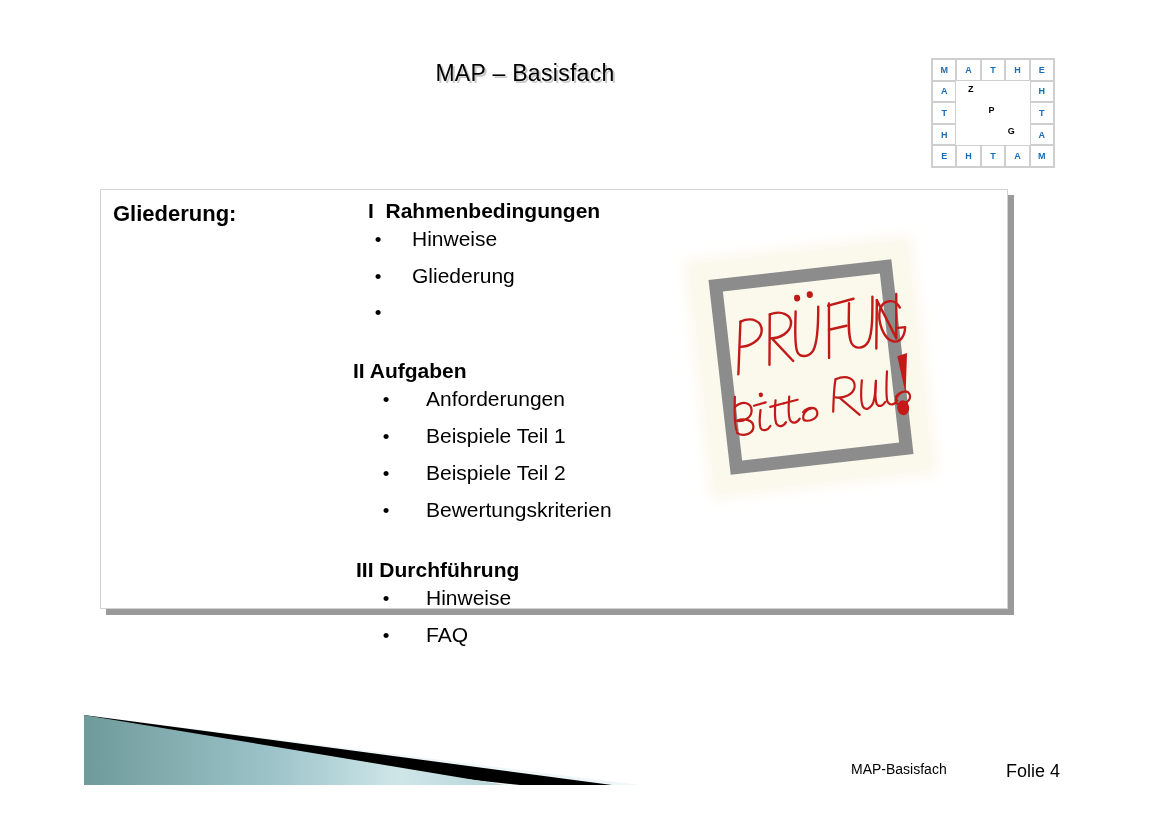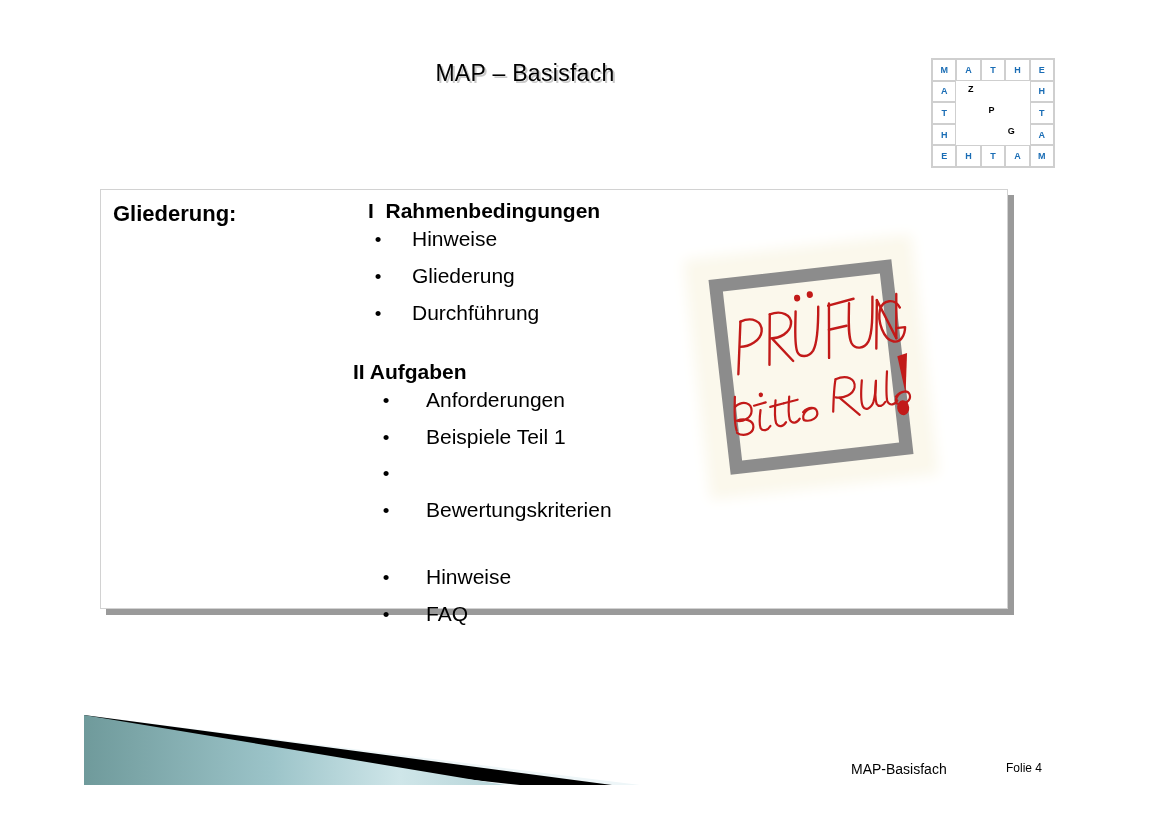--- a/index.html
+++ b/index.html
@@ -190,21 +190,21 @@
     position: absolute;
     left: 851px;
     top: 761px;
     font-size: 14px;
     color: #000000;
   }
   .footer-right {
     position: absolute;
     left: 1006px;
     top: 761px;
-    font-size: 12px;
+    font-size: 18px;
     color: #000000;
   }
 </style>
 </head>
 <body>
 
 <div class="slide-title">MAP – Basisfach</div>
 
 <div class="logo-grid">
   <div class="logo-cell">M</div>
@@ -246,47 +246,48 @@
         <li class="bullet">
           <span class="bullet-dot">•</span>
           <span class="bullet-label">Hinweise</span>
         </li>
         <li class="bullet">
           <span class="bullet-dot">•</span>
           <span class="bullet-label">Gliederung</span>
         </li>
         <li class="bullet">
           <span class="bullet-dot">•</span>
-          <span class="bullet-label">Durchführung</span>
         </li>
       </ul>
     </div>
 
     <div class="section sec-2">
       <div class="section-head">II Aufgaben</div>
       <ul class="bullets">
         <li class="bullet">
           <span class="bullet-dot">•</span>
           <span class="bullet-label">Anforderungen</span>
         </li>
         <li class="bullet">
           <span class="bullet-dot">•</span>
           <span class="bullet-label">Beispiele Teil 1</span>
         </li>
         <li class="bullet">
           <span class="bullet-dot">•</span>
+          <span class="bullet-label">Beispiele Teil 2</span>
         </li>
         <li class="bullet">
           <span class="bullet-dot">•</span>
           <span class="bullet-label">Bewertungskriterien</span>
         </li>
       </ul>
     </div>
 
     <div class="section sec-3">
+      <div class="section-head">III Durchführung</div>
       <ul class="bullets">
         <li class="bullet">
           <span class="bullet-dot">•</span>
           <span class="bullet-label">Hinweise</span>
         </li>
         <li class="bullet">
           <span class="bullet-dot">•</span>
           <span class="bullet-label">FAQ</span>
         </li>
       </ul>

